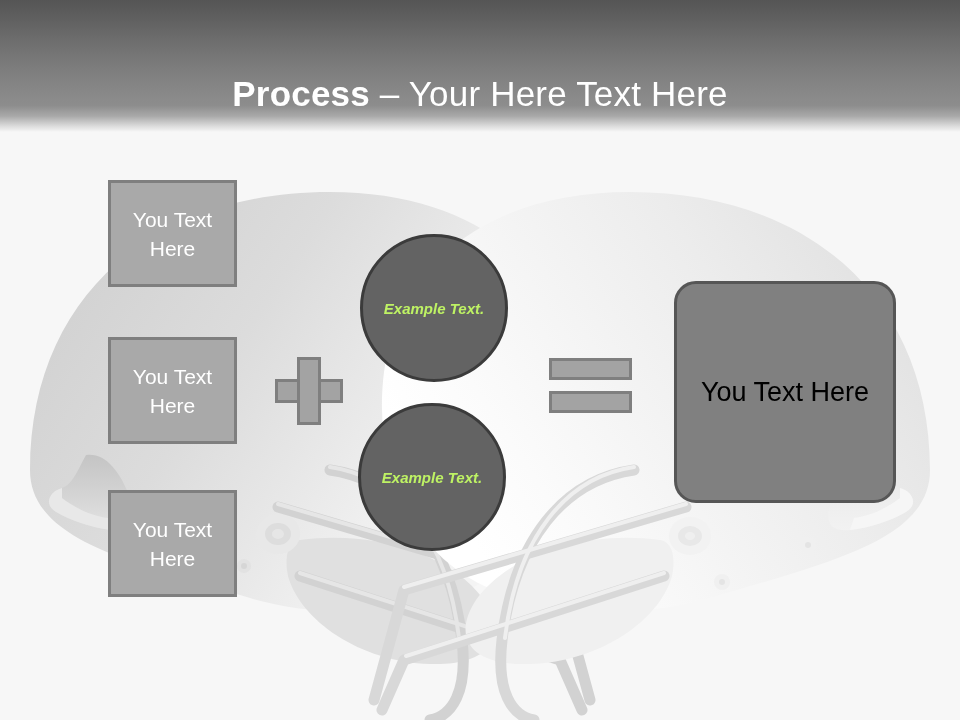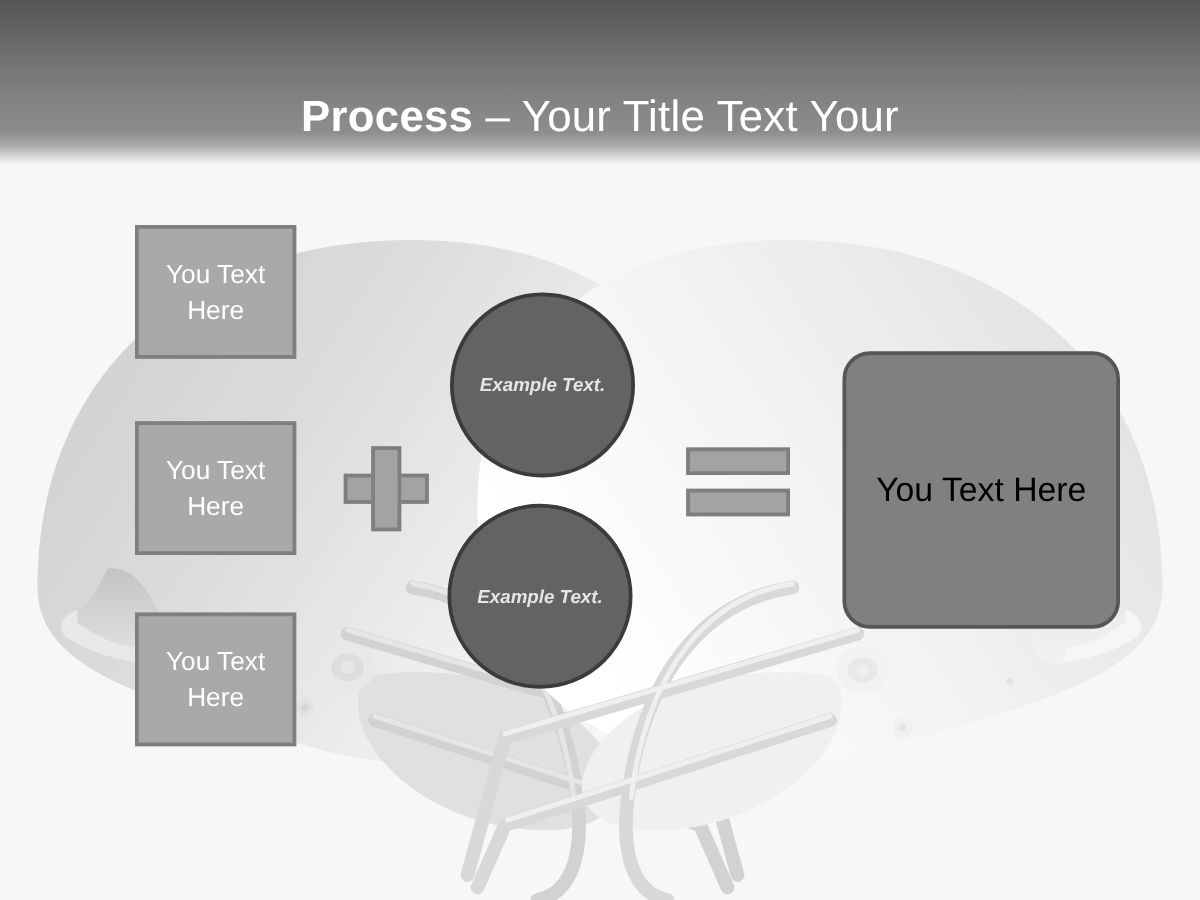--- a/index.html
+++ b/index.html
@@ -135,21 +135,21 @@
 
   
   .circle-node {
     position: absolute;
     width: 148px;
     height: 148px;
     border-radius: 50%;
     background: #636363;
     border: 3px solid #3b3b3b;
     box-sizing: border-box;
-    color: #e5e5e5;
+    color: #bef264;
     font-size: 15px;
     line-height: 21px;
     font-weight: bold;
     font-style: italic;
     text-align: center;
     display: flex;
     align-items: center;
     justify-content: center;
     z-index: 10;
   }
@@ -290,21 +290,21 @@
       <g stroke="#efefef" stroke-width="4" fill="none" stroke-linecap="round" stroke-linejoin="round">
         <path d="M 686 504 L 404 587"></path>
         <path d="M 664 573 L 406 656"></path>
         <path d="M 634 467 C 566 477, 517 537, 505 638"></path>
       </g>
     </g>
   </svg>
 
   <div id="header-band"></div>
 
-  <h1 id="slide-title"><span class="t-bold">Process</span><span class="t-rest"> – Your Title Text Your</span></h1>
+  <h1 id="slide-title"><span class="t-bold">Process</span><span class="t-rest"> – Your Here Text Here</span></h1>
 
   <div class="input-box" id="input-box-1">
     <span class="box-text">You Text Here</span>
   </div>
   <div class="input-box" id="input-box-2">
     <span class="box-text">You Text Here</span>
   </div>
   <div class="input-box" id="input-box-3">
     <span class="box-text">You Text Here</span>
   </div>

